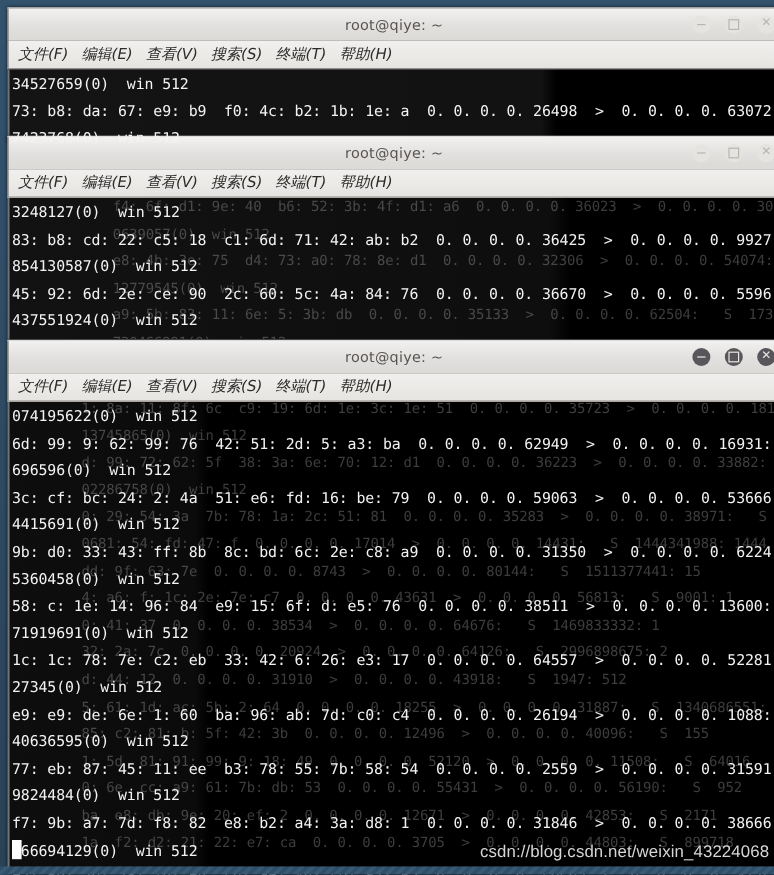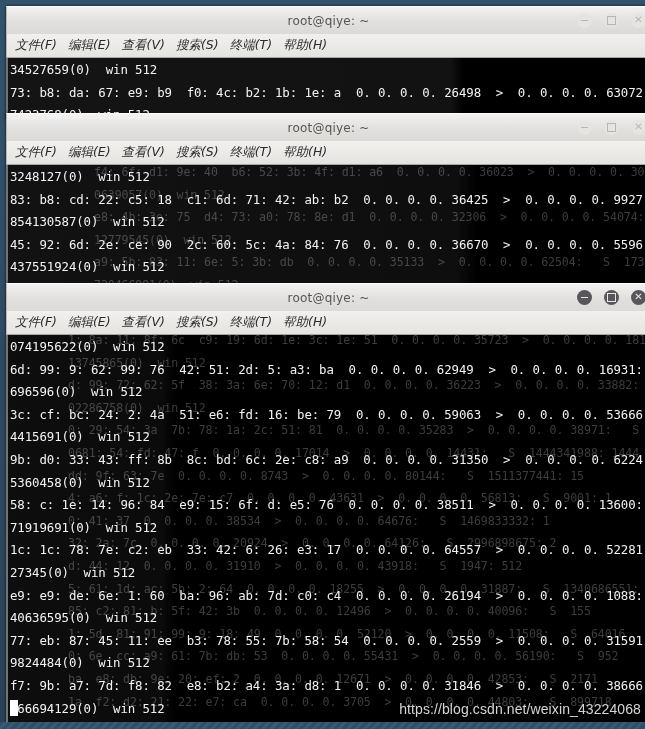--- a/index.html
+++ b/index.html
@@ -279,18 +279,18 @@
 f7: a0: 79: 7e: 10: f8  50: cf: 48: 59: d7: b3  0. 0. 0. 0. 59682  &gt;  0. 0. 0. 0. 41764:   S  1855539210
 1855539210(0)  win 512
 7d: c5: 19: 4d: a2: 67  74: cd: 5c: 57: a0: 86  0. 0. 0. 0. 47587  &gt;  0. 0. 0. 0. 17913:   S  212990078: 
 12990078(0)  win 512
 58: 7: 6b: 40: ce: 9e  f8: e5: 47: 3f: 50: 35  0. 0. 0. 0. 2143  &gt;  0. 0. 0. 0. 7437:   S  1144230643: 11
 4230643(0)  win 512</div>
       <div class="shade" style="background:linear-gradient(90deg,rgba(255,255,255,.055) 0%,rgba(255,255,255,.045) 24%,rgba(255,255,255,0) 26%);"></div>
       <div style="position:absolute;left:2px;bottom:14px;z-index:4;">
         <span class="cursor"></span>
       </div>
-      <div class="watermark">https://blog.csdn.net/weixin_43224068</div>
+      <div class="watermark">csdn://blog.csdn.net/weixin_43224068</div>
     </div>
   </div>
 
   <div class="bottombar"></div>
 </div>
 
 </body></html>

